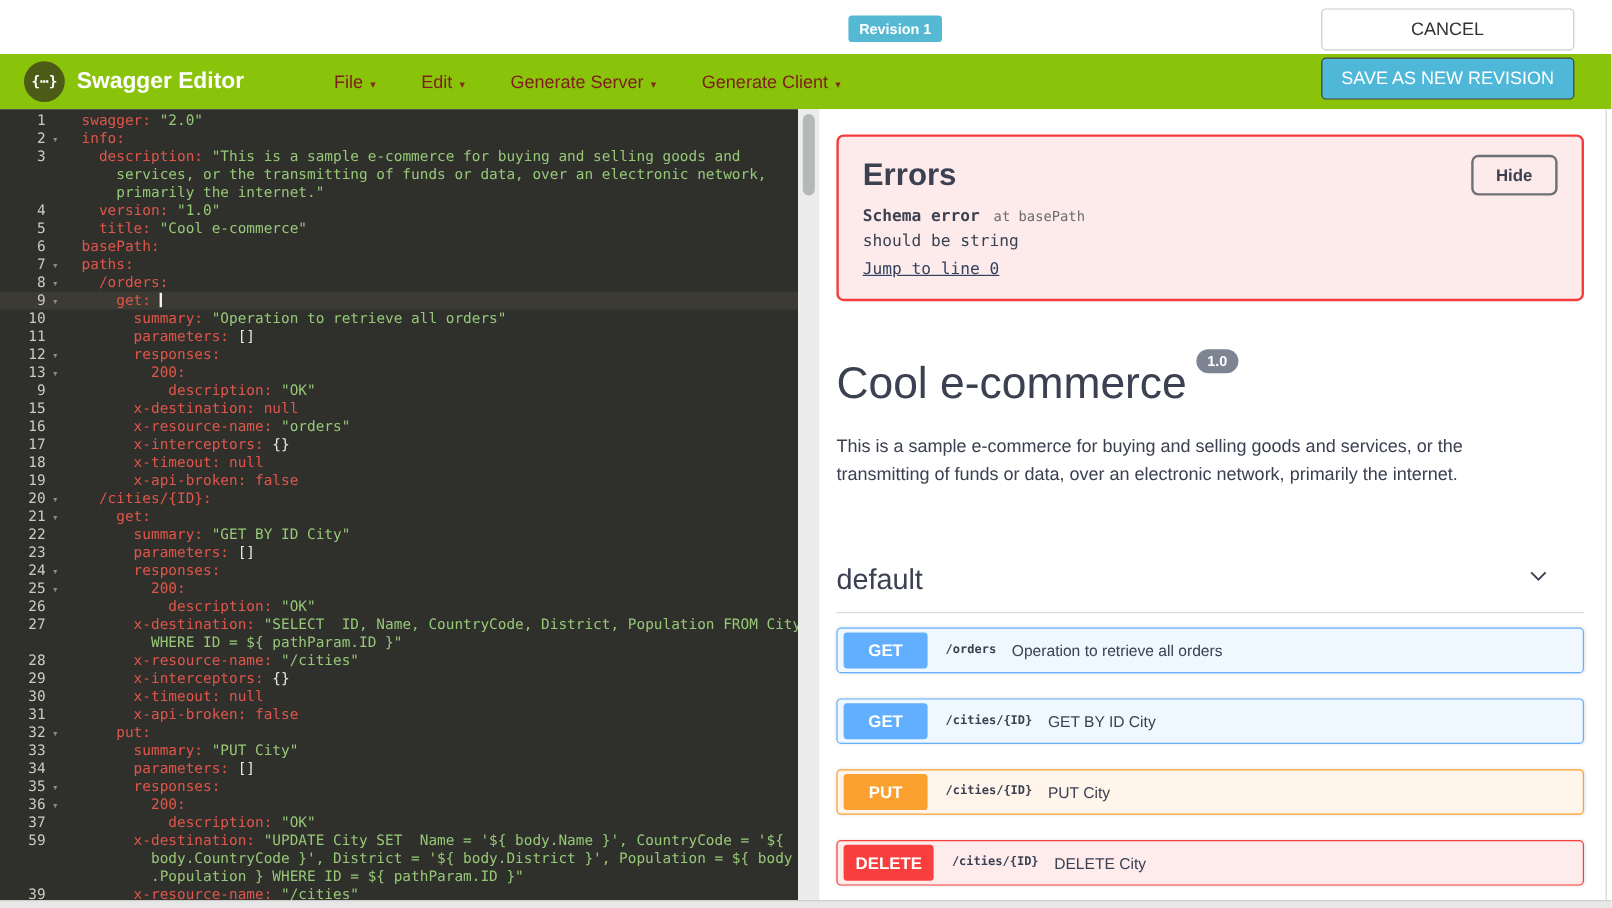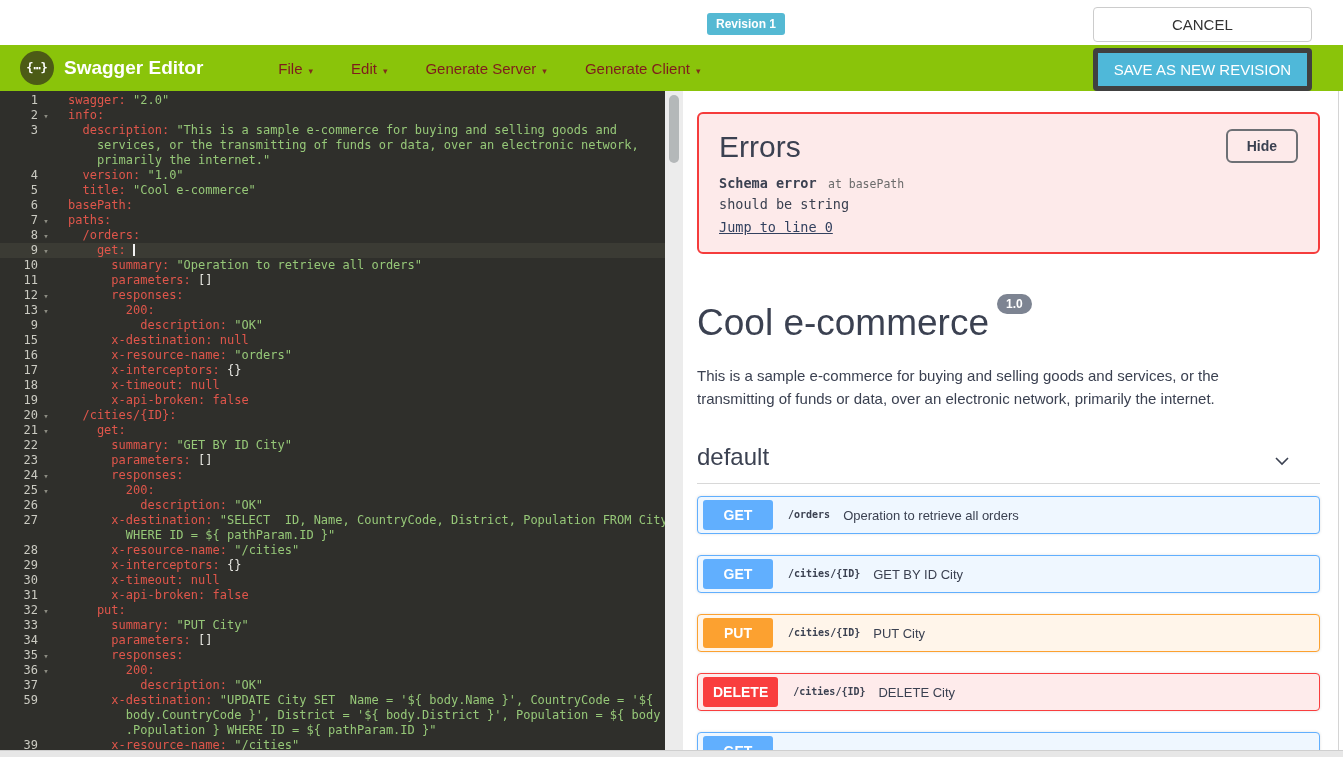--- a/index.html
+++ b/index.html
@@ -11,21 +11,21 @@
 
   
   .topbar { height:45px; background:#fff; position:relative; }
   .revision-badge {
     position:absolute; left:707px; top:13px; background:#55b9d3; color:#fff;
     font-size:12px; font-weight:bold; padding:4px 9px; border-radius:3px;
   }
   .topbar-buttons { position:absolute; right:31px; top:7px; display:flex; gap:6px;flex-direction:column; }
   .btn { font-size:15px; border-radius:4px; padding:8px 16px; cursor:pointer; font-family:inherit; }
   .btn-cancel { background:#fff; border:1px solid #ccc; color:#333; }
-  .btn-save   { background:#4fb8d9; border:5px solid #404040; color:#fff; }
+  .btn-save   { background:#4fb8d9; border:1px solid #404040; color:#fff; }
 
   
   .navbar { height:46px; background:#8ac40a; display:flex; align-items:center; padding:0 20px; }
   .logo-circle {
     width:34px; height:34px; border-radius:50%; background:#4c5b16; color:#fff;
     display:flex; align-items:center; justify-content:center;
     font-family:"DejaVu Sans Mono", monospace; font-size:12px; font-weight:bold; flex:none;
   }
   .brand-title { color:#fff; font-size:19px; font-weight:bold; margin-left:10px; white-space:nowrap; }
   .menu { display:flex; margin-left:56px; }
@@ -54,38 +54,38 @@
   .editor-scrollbar { width:18px; flex:none; background:#ececec; position:relative; }
   .editor-scrollbar .thumb { position:absolute; top:4px; left:4px; width:10px; height:68px;
     background:#b4b8b9; border-radius:5px; }
 
   
   .right-panel { flex:1; background:#fff; overflow:hidden; padding:21px 23px 0 14px; position:relative; }
   .panel-vscroll { position:absolute; right:4px; top:0; bottom:7px; width:1px; background:#d4d4d4; }
 
   .errors-box { border:2px solid #f53c3c; background:#fdeaea; border-radius:6px;
     padding:10px 20px 16px; position:relative; }
-  .errors-title { font-size:30px; font-weight:400; color:#3b4151; margin:6px 0 10px; }
+  .errors-title { font-size:26px; font-weight:700; color:#3b4151; margin:6px 0 10px; }
   .error-line1 { white-space:nowrap; }
   .error-type { font-family:"DejaVu Sans Mono", monospace; font-weight:bold; font-size:13.5px; color:#3b4151; }
   .error-loc  { font-family:"DejaVu Sans Mono", monospace; font-size:11.5px; color:#6b6b6b; margin-left:7px; }
   .error-msg  { font-family:"DejaVu Sans Mono", monospace; font-size:13.5px; color:#3b4151; margin-top:4px; }
   .error-jump { font-family:"DejaVu Sans Mono", monospace; font-size:13.5px; color:#32415f;
     text-decoration:underline; display:inline-block; margin-top:7px; cursor:pointer; }
   .hide-btn { position:absolute; top:15px; right:20px; background:transparent;
     border:2px solid #6d7075; border-radius:6px; padding:7px 19px;
     font-size:14px; font-weight:bold; color:#3b4151; font-family:inherit; cursor:pointer; }
 
   .api-title { margin-top:48px; font-size:37px; font-weight:400; color:#3b4151; }
   .version-badge { background:#7d8492; color:#fff; font-size:12px; font-weight:bold;
     border-radius:57px; padding:3px 9px; display:inline-block; vertical-align:top;
     position:relative; top:-8px; margin-left:8px; }
   .api-desc { margin-top:20px; font-size:15px; color:#3b4151; line-height:1.55; max-width:578px; }
 
-  .tag-header { margin-top:32px; display:flex; align-items:flex-end; justify-content:space-between;
+  .tag-header { margin-top:62px; display:flex; align-items:flex-start; justify-content:space-between;
     padding:0 28px 12px 0; border-bottom:1px solid #d8d8d8; cursor:pointer; }
   .tag-name { font-size:24px; color:#3b4151; }
   .chevron svg { display:block; }
 
   .oplist { margin-top:12px; }
   .opblock { height:38px; border-radius:4px; border:1px solid; display:flex; align-items:center;
     padding:0 10px 0 5px; margin-bottom:21px; cursor:pointer;
     box-shadow:0 0 3px rgba(0,0,0,.12); }
   .op-get    { border-color:#61affe; background:#eff7ff; }
   .op-put    { border-color:#fca130; background:#fff5ea; }

